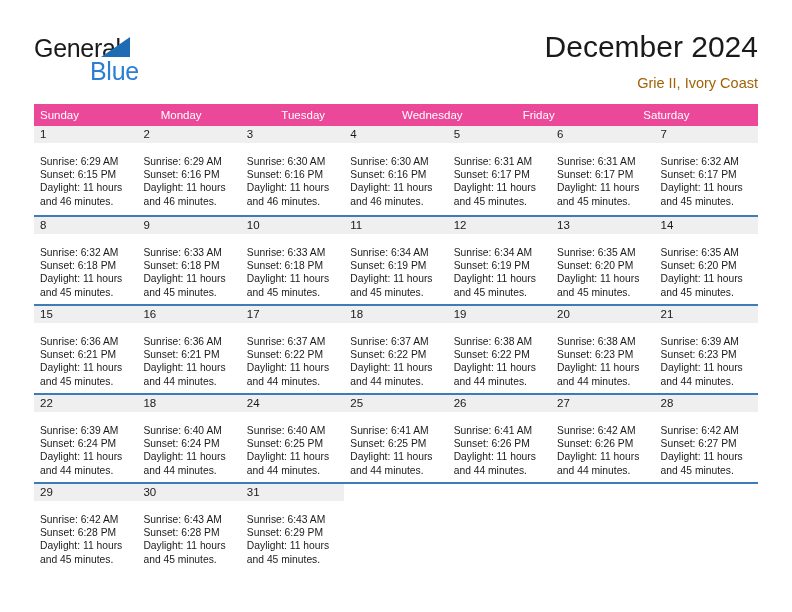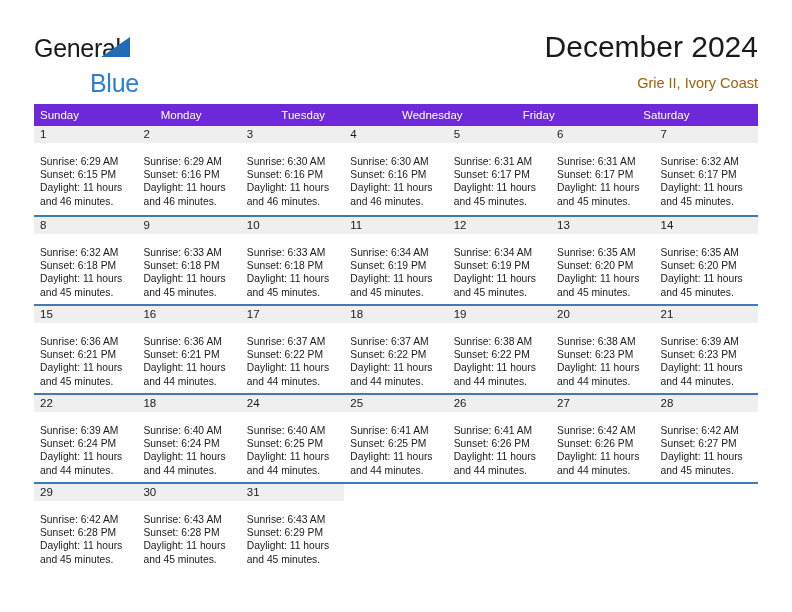--- a/index.html
+++ b/index.html
@@ -51,21 +51,20 @@
     border-left: 29px solid transparent;
     border-bottom: 20px solid #1f6cb4;
   }
   .logo-blue {
     position: absolute;
     left: 56px;
     top: 23px;
     font-size: 25px;
     letter-spacing: -0.3px;
     color: #2a7fd4;
-    margin-top: 12px;
   }
 
   .titleblock {
     position: absolute;
     right: 0;
     top: 0;
     text-align: right;
   }
   .cal-title {
     font-size: 30px;
@@ -85,21 +84,21 @@
 
   
   .calendar {
     position: absolute;
     left: 34px;
     top: 104px;
     width: 724px;
   }
   .weekday-header {
     display: flex;
-    background: #6d28d9;
+    background: #ec4899;
     height: 22px;
   }
   .weekday-cell {
     flex: 1 1 0;
     color: #ffffff;
     font-size: 11.5px;
     line-height: 22px;
     padding-left: 6px;
     white-space: nowrap;
     overflow: hidden;

